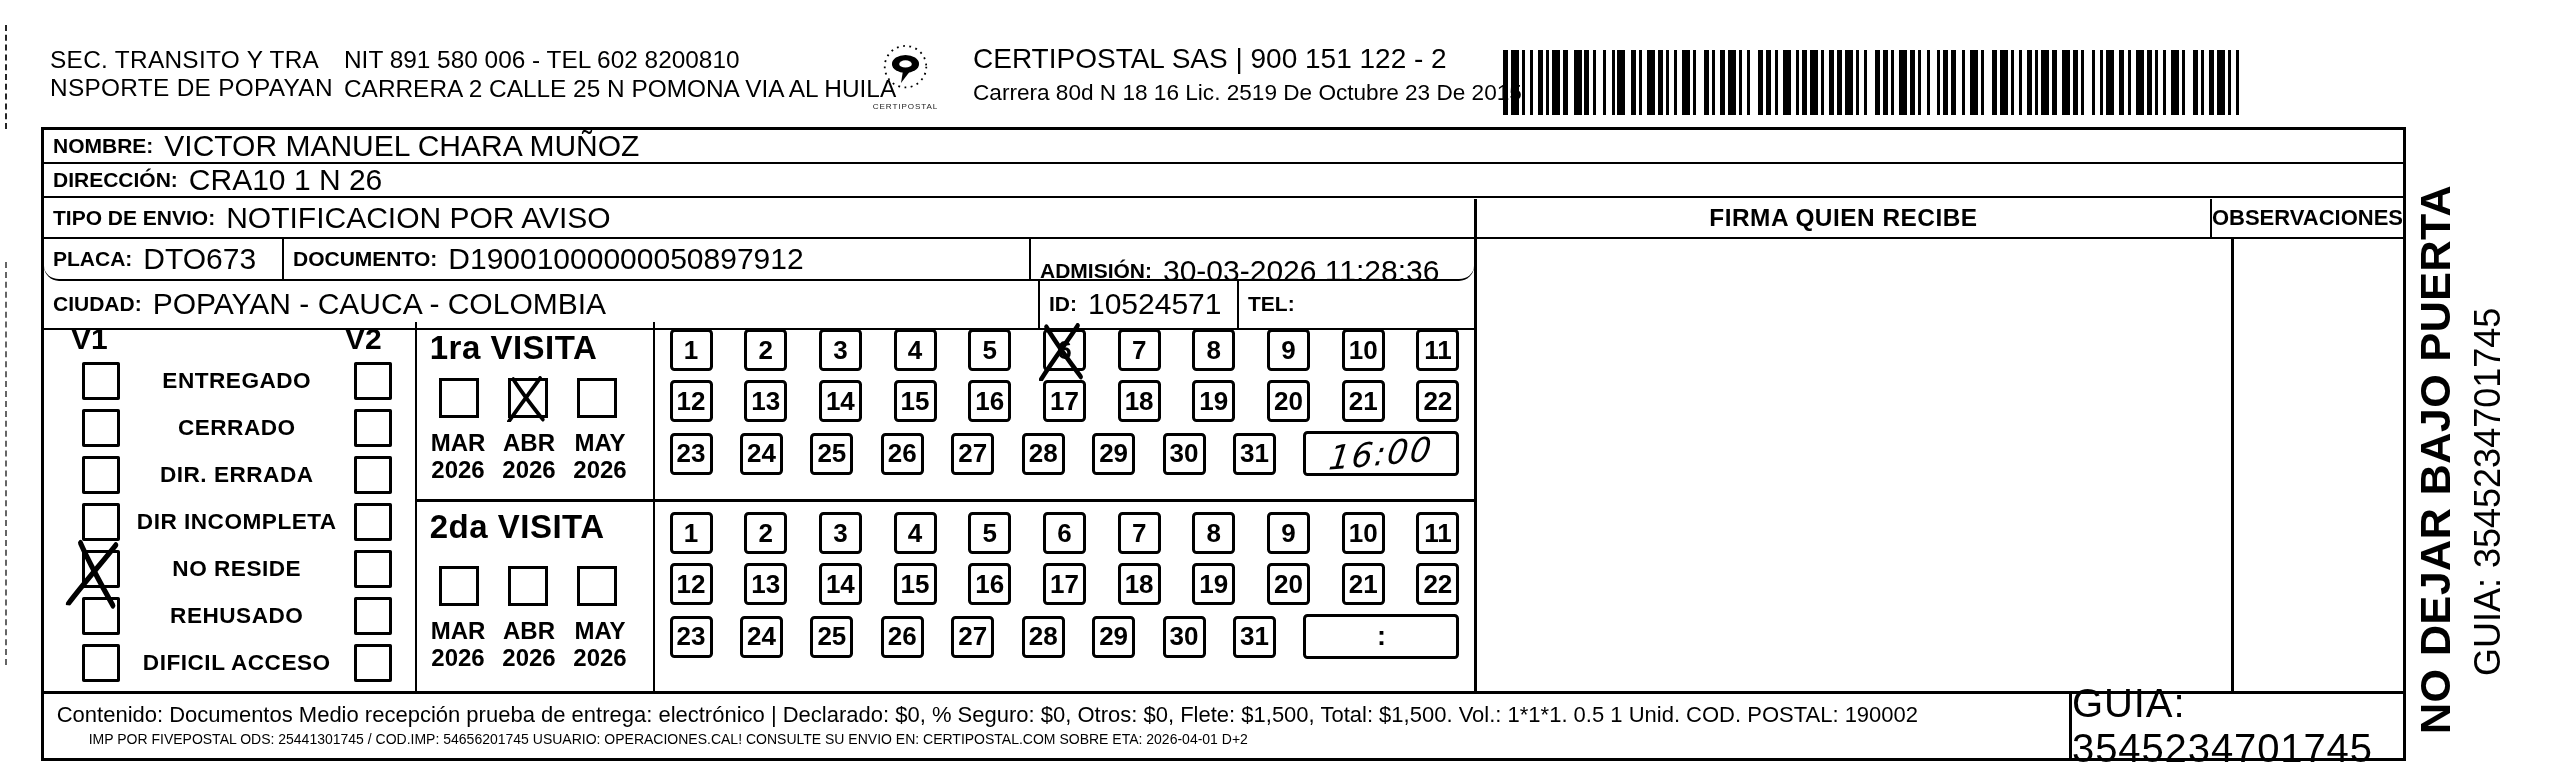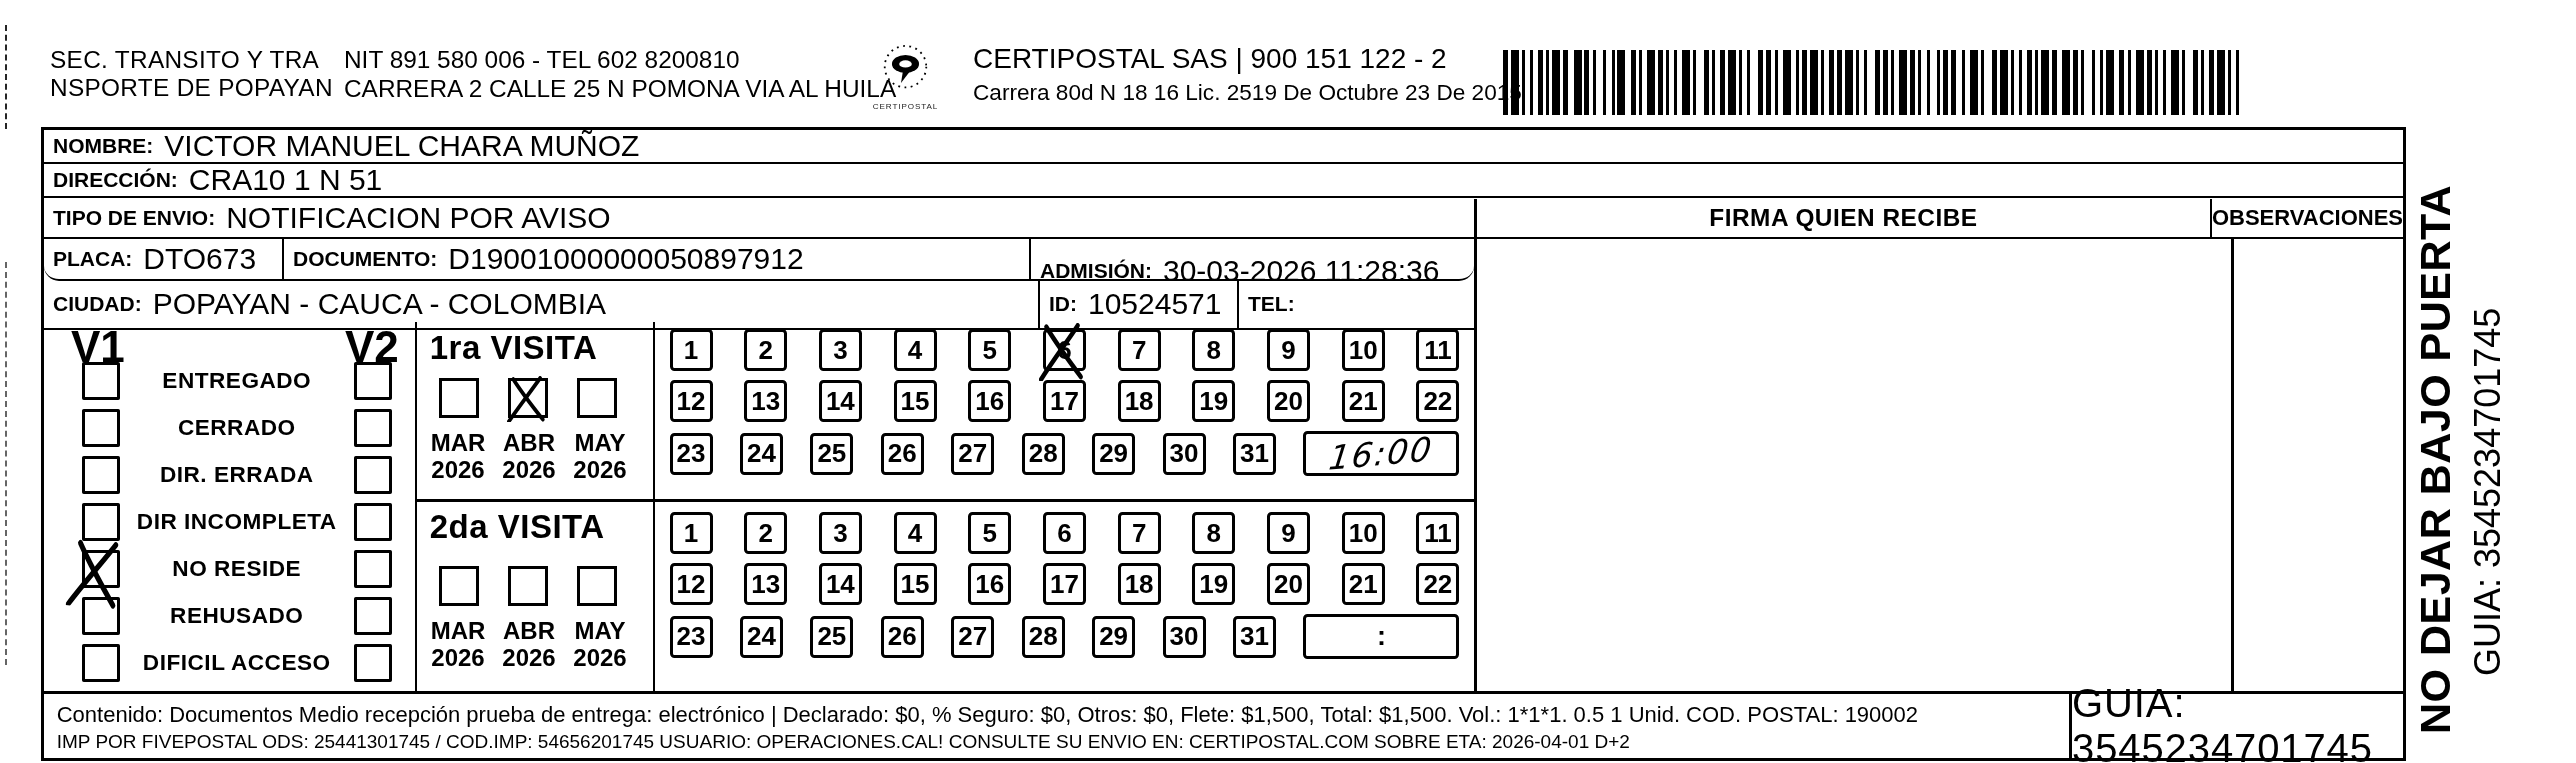--- a/index.html
+++ b/index.html
@@ -39,21 +39,21 @@
   .placa-cell{width:240px;}
   .doc-cell{width:747px;}
   .adm-cell{flex:1;margin-top:24px;}
   .ciudad-cell{width:996px;}
   .id-cell{width:199px;}
   .tel-cell{flex:1;}
 
   
   .visita{position:absolute;top:123px;left:0;right:0;bottom:0;}
   .checklist{position:absolute;left:0;top:0;bottom:0;width:373px;border-right:2.7px solid #000;box-sizing:border-box;}
-  .vhead{position:absolute;top:0;font-size:44px;font-weight:bold;}
+  .vhead{position:absolute;top:0;font-size:30px;font-weight:bold;}
   .vhead.v1{left:27px;}
   .vhead.v2{left:301px;}
   .cl-rows{position:absolute;top:38px;bottom:7.2px;left:0;right:0;display:flex;flex-direction:column;justify-content:space-between;}
   .cl-row{display:flex;align-items:center;height:42px;}
   .cb{width:38px;height:38px;border:3.6px solid #000;border-radius:1.8px;position:relative;box-sizing:border-box;flex:0 0 auto;}
   .cl-row .cb:first-child{margin-left:38px;}
   .cl-row .cb:last-child{margin-right:23.5px;}
   .cl-label{flex:1;text-align:center;font-size:22.6px;font-weight:bold;letter-spacing:0.5px;}
 
   .months{position:absolute;left:373px;top:0;bottom:0;width:238px;border-right:2.7px solid #000;box-sizing:border-box;}
@@ -90,21 +90,21 @@
   .firma-header{height:40px;border-bottom:2.7px solid #000;display:flex;box-sizing:border-box;}
   .firma-cell{width:754px;border-right:2.7px solid #000;display:flex;align-items:center;justify-content:center;
               font-weight:bold;font-size:24.4px;box-sizing:border-box;letter-spacing:0.5px;}
   .obs-cell{flex:1;display:flex;align-items:center;justify-content:center;font-weight:bold;font-size:22px;}
   .sig-area{position:absolute;top:40px;left:0;right:0;bottom:0;}
   .obs-divider{position:absolute;left:754px;top:0;bottom:0;width:2.7px;background:#000;}
 
   
   .footer-row{position:absolute;left:0;right:0;top:561px;bottom:0;border-top:3.6px solid #000;display:flex;box-sizing:border-box;}
   .footer-text{width:2025px;padding:7.2px 12.7px;box-sizing:border-box;font-size:22px;line-height:1.3;white-space:nowrap;overflow:hidden;}
-  .footer-text .f2{font-size:19px;}
+  .footer-text .f2{font-size:14px;margin-left:32px;}
   .footer-guia{flex:1;border-left:3.6px solid #000;display:flex;align-items:center;justify-content:center;
                font-size:40px;letter-spacing:0.9px;box-sizing:border-box;}
 
   
   .side-note{position:absolute;left:2411px;top:109px;width:163px;height:625px;}
   .side-inner{width:625px;height:163px;transform-origin:top left;transform:rotate(-90deg) translateX(-625px);}
   .side-l1{font-size:43px;font-weight:bold;white-space:nowrap;letter-spacing:0.5px;}
   .side-l2{font-size:36px;margin:7.2px 0 0 58px;white-space:nowrap;}
 
   
@@ -229,21 +229,21 @@
   </header>
 
   <div class="form-table">
 
     <div class="row nombre">
       <span class="lbl">NOMBRE:</span>
       <span class="val">VICTOR MANUEL CHARA MUÑOZ</span>
     </div>
     <div class="row direccion">
       <span class="lbl">DIRECCIÓN:</span>
-      <span class="val">CRA10 1 N 51</span>
+      <span class="val">CRA10 1 N 26</span>
     </div>
 
     <div class="left-col">
       <div class="row tipo">
         <span class="lbl">TIPO DE ENVIO:</span>
         <span class="val">NOTIFICACION POR AVISO</span>
       </div>
       <div class="row placa">
         <div class="cell bdr placa-cell">
           <span class="lbl">PLACA:</span>

